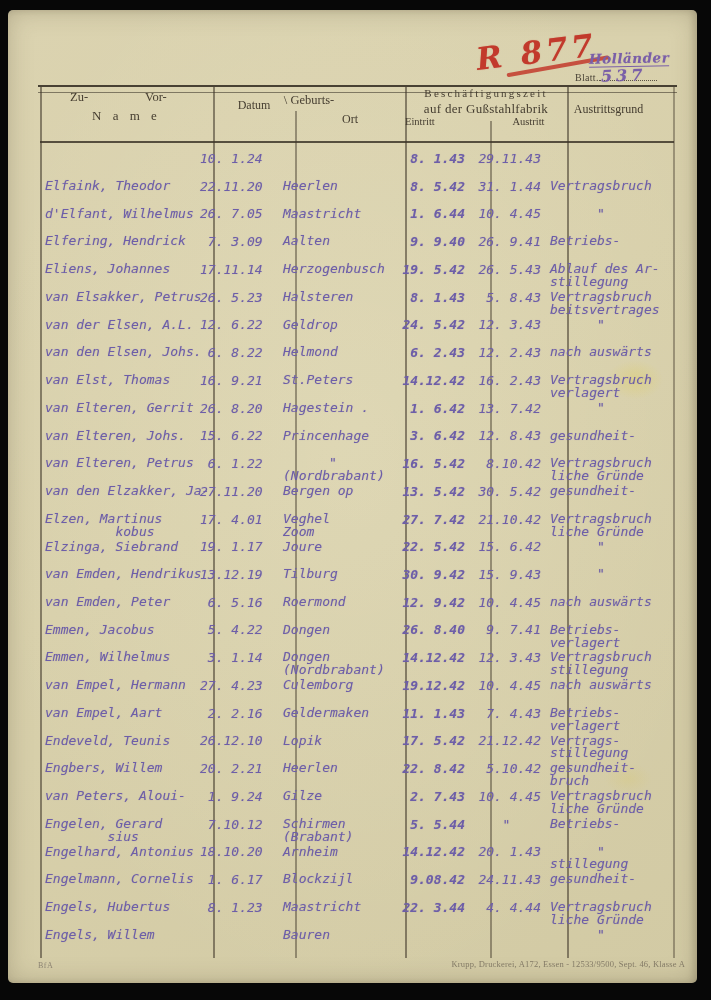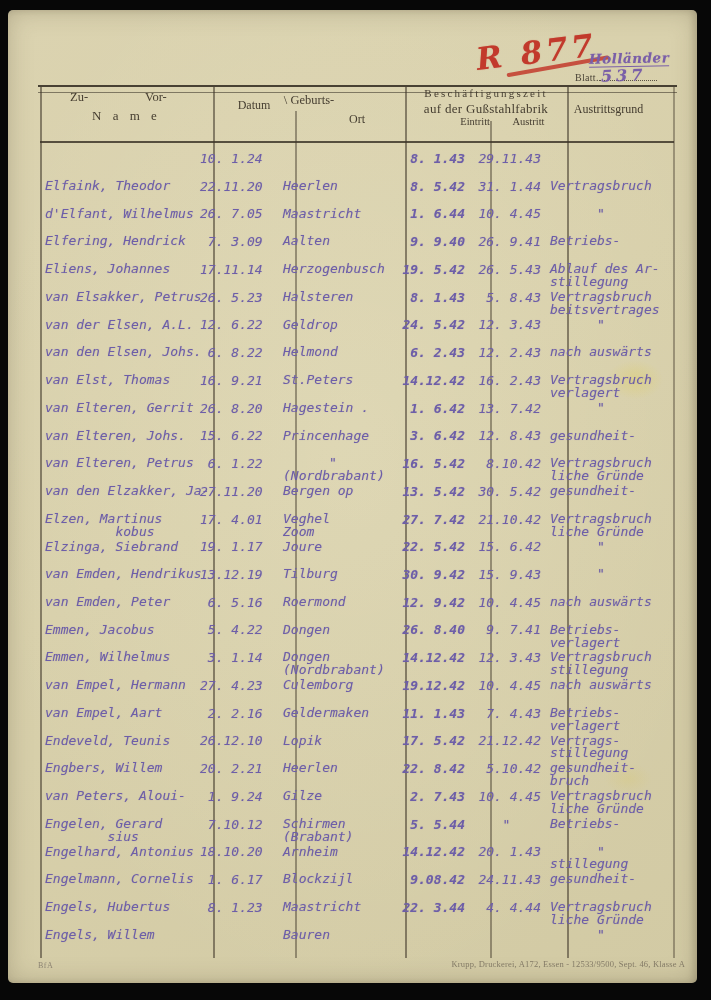--- a/index.html
+++ b/index.html
@@ -66,24 +66,24 @@
   .vl-6{left:633px;background:rgba(62,53,40,.4);}
 
   
   .thead{position:absolute;left:0;top:0;width:634px;height:56px;color:#453d30;}
   .h{position:absolute;white-space:nowrap;}
   .h-zu{left:30px;top:5px;font-size:12.5px;}
   .h-vor{left:105px;top:5px;font-size:12.5px;}
   .h-name{left:0px;top:23px;width:173px;text-align:center;font-size:13px;letter-spacing:4px;}
   .h-geburts{left:173px;top:8px;width:192px;text-align:center;font-size:12.5px;}
   .h-datum{left:173px;top:13px;width:82px;text-align:center;font-size:12px;}
-  .h-ort{left:255px;top:27px;width:110px;text-align:center;font-size:12px;margin-left:7px;}
+  .h-ort{left:255px;top:27px;width:110px;text-align:center;font-size:12px;}
   .h-besch1{left:365px;top:2px;width:162px;text-align:center;font-size:11px;letter-spacing:2.2px;}
   .h-besch2{left:365px;top:16px;width:162px;text-align:center;font-size:13px;letter-spacing:.3px;}
-  .h-ein{left:365px;top:31px;width:85px;text-align:right;font-size:10.5px;}
+  .h-ein{left:365px;top:31px;width:85px;text-align:left;font-size:10.5px;}
   .h-aus{left:450px;top:31px;width:77px;text-align:center;font-size:10.5px;}
   .h-grund{left:527px;top:17px;width:83px;text-align:center;font-size:12px;}
 
   
   .tbody{position:absolute;left:0;top:67px;width:634px;}
   .row{height:27.74px;display:flex;align-items:flex-start;}
   .c{
     font-family:"DejaVu Sans Mono", monospace;font-style:italic;
     font-size:13px;line-height:13.5px;color:#6d5ea8;
     white-space:pre;box-sizing:border-box;flex:none;

